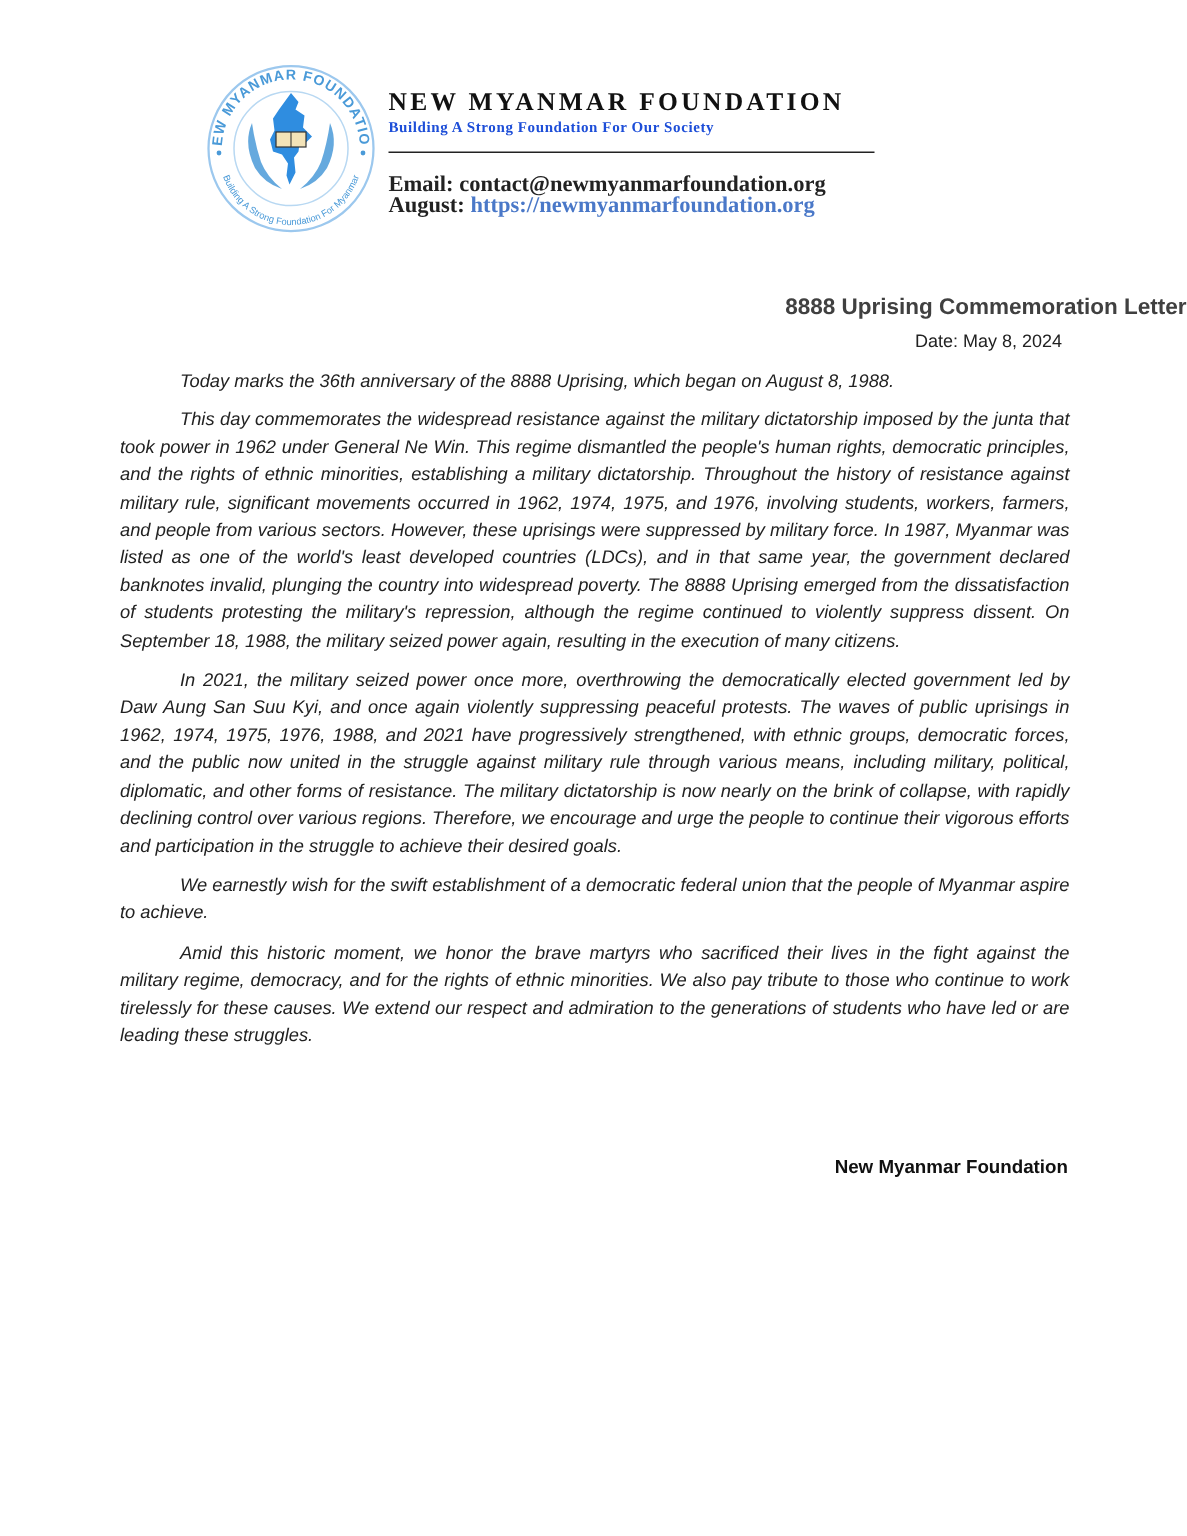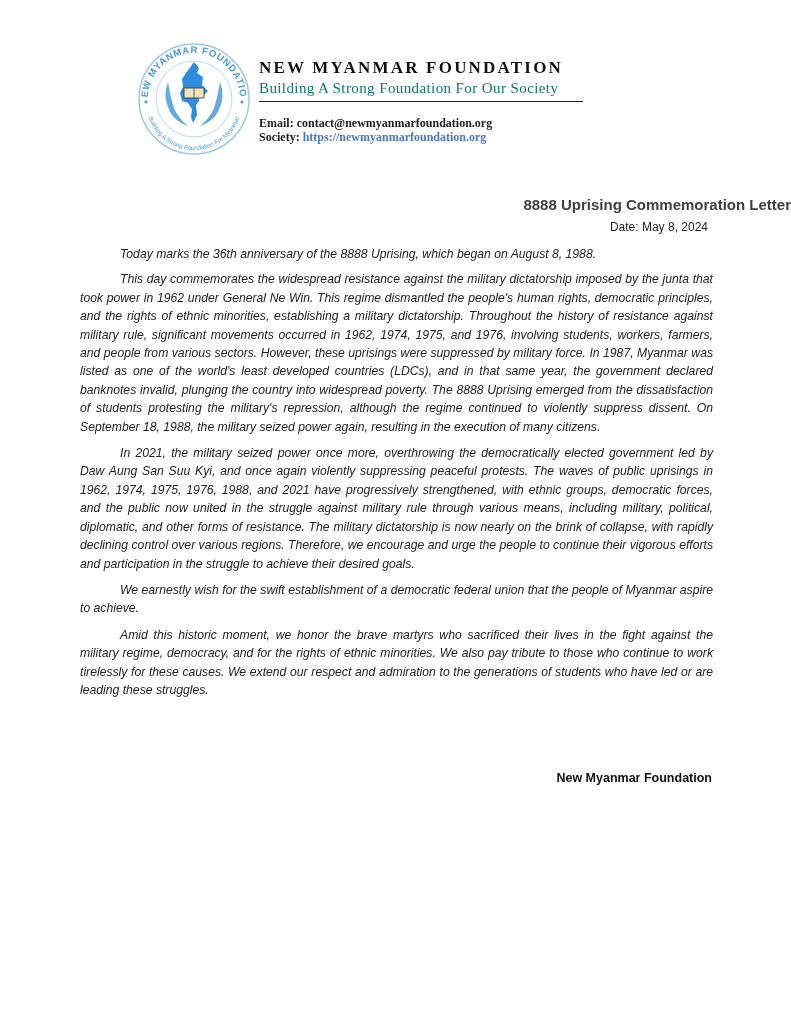--- a/index.html
+++ b/index.html
@@ -1,21 +1,21 @@
 <!DOCTYPE html>
 <html><head>
 <meta charset="utf-8">
 <style>
   html, body { margin: 0; padding: 0; background: #ffffff; }
   body { width: 791px; height: 1024px; position: relative; overflow: hidden; font-family: "Liberation Sans", sans-serif; color: #1a1a1a; }
   .logo { position: absolute; left: 134px; top: 42px; width: 120px; height: 114px; }
   .org-name { position: absolute; left: 259px; top: 58px; font-family: "Liberation Serif", serif; font-weight: bold; font-size: 17px; letter-spacing: 2.2px; color: #111; white-space: nowrap; }
-  .org-tagline { position: absolute; left: 259px; top: 80px; font-family: "Liberation Serif", serif; font-weight: normal; font-size: 15px; letter-spacing: 0.4px; color: #0f766e; white-space: nowrap; }
+  .org-tagline { position: absolute; left: 259px; top: 80px; font-family: "Liberation Serif", serif; font-weight: bold; font-size: 10px; letter-spacing: 0.4px; color: #1d4ed8; white-space: nowrap; }
   .header-rule { position: absolute; left: 259px; top: 101px; width: 324px; height: 0; border-top: 1.6px solid #222; }
-  .contact { position: absolute; left: 259px; top: 116px; font-family: "Liberation Serif", serif; font-weight: bold; font-size: 12px; line-height: 14px; color: #222; white-space: nowrap; }
+  .contact { position: absolute; left: 259px; top: 116px; font-family: "Liberation Serif", serif; font-weight: bold; font-size: 15px; line-height: 14px; color: #222; white-space: nowrap; }
   .contact .link { color: #4a78c8; text-align: center; }
   .title { position: absolute; left: 0; width: 791px; top: 196px; text-align: right; font-weight: bold; font-size: 15px; color: #404040; }
   .date { position: absolute; right: 83px; top: 220px; font-size: 12px; color: #222; }
   .body-text { position: absolute; left: 80px; width: 633px; top: 245px; font-size: 12.2px; line-height: 18.4px; color: #222; text-align: justify; }
   .body-text p { margin: 0 0 8px 0; text-indent: 40px; font-style: italic; }
   .body-text p.first { margin-bottom: 7px; }
   .signature { position: absolute; right: 79px; top: 771px; font-weight: bold; font-size: 12.5px; color: #111; }
 </style>
 </head>
 <body>
@@ -48,21 +48,21 @@
 
 <div class="org-name">NEW MYANMAR FOUNDATION</div>
 <div class="org-tagline">Building A Strong Foundation For Our Society</div>
 <div class="header-rule"></div>
 <div class="contact">
   <div>
     <span>Email:</span>
     <span>contact@newmyanmarfoundation.org</span>
   </div>
   <div>
-    <span>Society:</span>
+    <span>August:</span>
     <span class="link">https://newmyanmarfoundation.org</span>
   </div>
 </div>
 
 <div class="title">8888 Uprising Commemoration Letter</div>
 <div class="date">Date: May 8, 2024</div>
 
 <div class="body-text">
   <p class="first">Today marks the 36th anniversary of the 8888 Uprising, which began on August 8, 1988.</p>
   <p>This day commemorates the widespread resistance against the military dictatorship imposed by the junta that took power in 1962 under General Ne Win. This regime dismantled the people's human rights, democratic principles, and the rights of ethnic minorities, establishing a military dictatorship. Throughout the history of resistance against military rule, significant movements occurred in 1962, 1974, 1975, and 1976, involving students, workers, farmers, and people from various sectors. However, these uprisings were suppressed by military force. In 1987, Myanmar was listed as one of the world's least developed countries (LDCs), and in that same year, the government declared banknotes invalid, plunging the country into widespread poverty. The 8888 Uprising emerged from the dissatisfaction of students protesting the military's repression, although the regime continued to violently suppress dissent. On September 18, 1988, the military seized power again, resulting in the execution of many citizens.</p>

